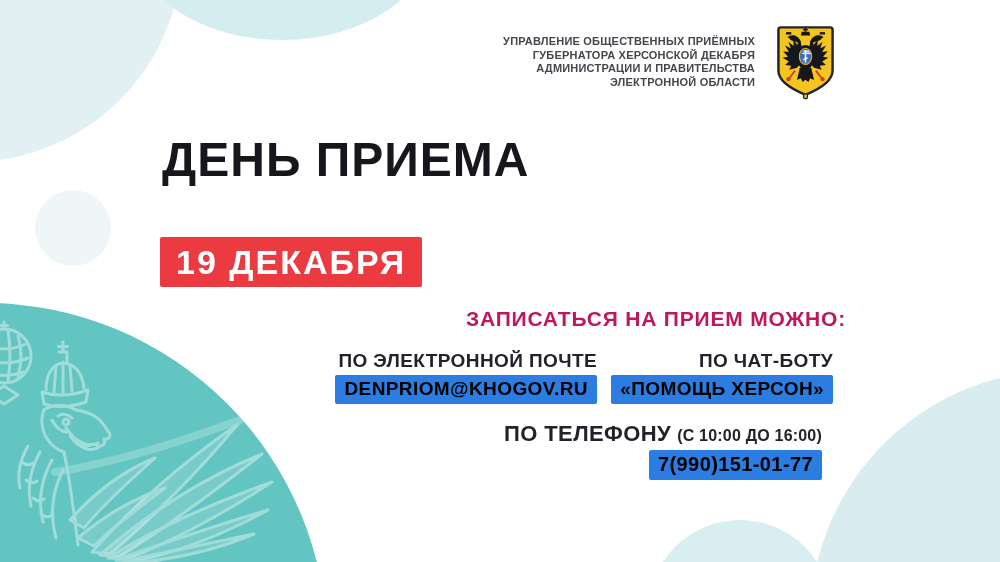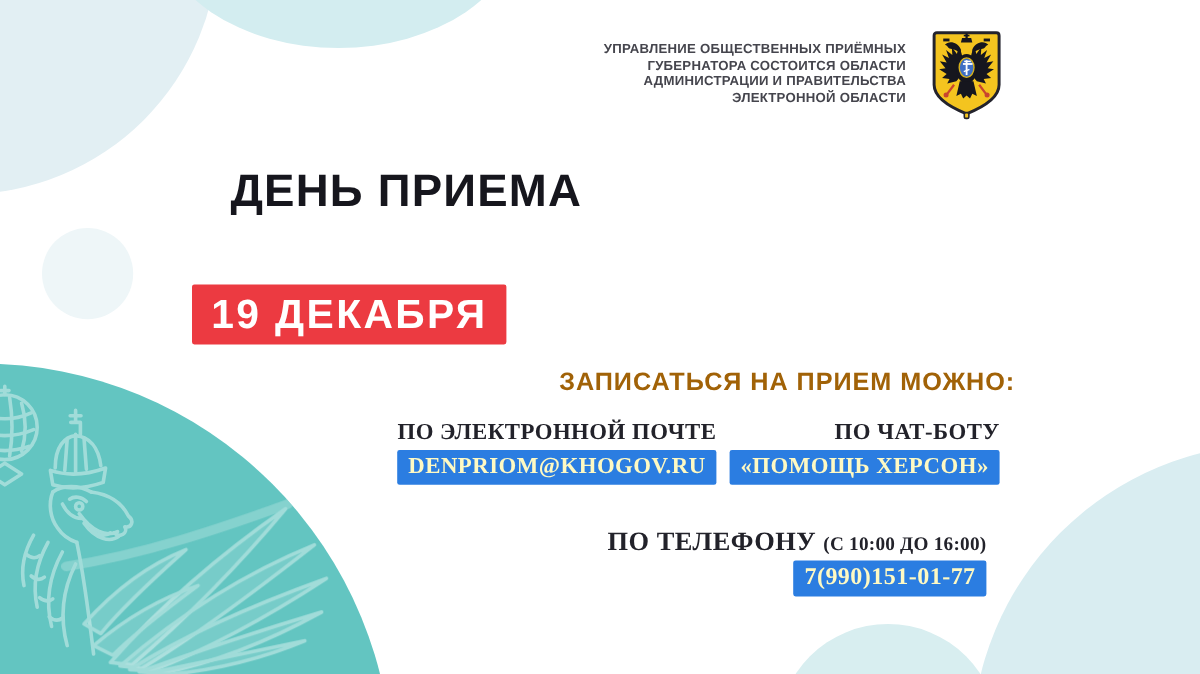--- a/index.html
+++ b/index.html
@@ -11,48 +11,47 @@
   
   .org-block{
     position:absolute;top:35px;right:245px;text-align:right;
     font-size:11px;line-height:13.5px;font-weight:700;letter-spacing:.2px;
     color:#45454d;
   }
   .emblem{position:absolute;top:25px;right:159px;width:71px;height:76px;}
   
   .title{
     position:absolute;left:162px;top:136px;
-    font-size:38px;line-height:48px;font-weight:800;letter-spacing:1px;
+    font-size:48px;line-height:48px;font-weight:800;letter-spacing:1px;
     color:var(--ink,#16161d);
-    margin-left:30px;
   }
   .date-badge{
     position:absolute;left:160px;top:237px;height:50px;line-height:50px;
     padding:0 16px;background:var(--accent-red,#ec3a41);color:#fff;
     font-size:34px;font-weight:800;letter-spacing:2px;border-radius:2px;
   }
   .signup-heading{
     position:absolute;top:307px;right:154px;
-    font-size:21px;font-weight:800;letter-spacing:.8px;color:#a16207;
+    font-size:21px;font-weight:800;letter-spacing:.8px;color:#be185d;
   }
-  .contact{position:absolute;display:flex;gap:7px;align-items:center;font-family:Liberation Serif, serif;}
+  .contact{position:absolute;display:flex;gap:7px;align-items:center;}
   .contact .ccol{display:flex;flex-direction:column;align-items:flex-end;gap:3px;}
   .clabel{
     font-size:19px;font-weight:700;letter-spacing:.4px;color:#22222a;white-space:nowrap;
   }
   .clabel.big{display:flex;align-items:baseline;gap:6px;font-size:22px;}
   .clabel .note{font-size:16px;font-weight:700;letter-spacing:.2px;}
   .cbadge{
-    background:var(--accent-blue,#2b7de1);color:#fef9c3;font-weight:800;
+    background:var(--accent-blue,#2b7de1);color:#000000;font-weight:800;
     font-size:19px;letter-spacing:.4px;padding:3px 9px 4px;border-radius:2px;
     white-space:nowrap;
   }
   .g1{top:350px;right:392px;}
   .g2{top:350px;right:167px;flex-direction:column;}
-  .g3{top:438px;right:167px;margin-left:32px;}
+  .g3{top:421px;right:167px;margin-left:32px;}
   .g3 .cbadge{font-size:20px;}
   .vbar{width:4px;background:var(--divider,#20202a);border-radius:2px;}
 </style>
 </head>
 <body>
 
 <div class="canvas">
 
   <svg class="bg-decor" width="1000" height="562" viewBox="0 0 1000 562">
     <defs>
@@ -105,21 +104,21 @@
         <path d="M116 560 C172 540 228 522 268 510 C226 533 180 552 134 561 Z"></path>
         <path d="M124 561 C176 550 220 541 254 534 C218 549 180 558 142 562 Z"></path>
         <path d="M70 520 C95 492 125 470 155 458 C128 482 102 506 84 528 Z"></path>
         <path d="M78 538 C105 515 135 498 165 488 C138 508 112 528 94 546 Z"></path>
       </g>
     </g>
   </svg>
 
   <div class="org-block">
     <div>УПРАВЛЕНИЕ ОБЩЕСТВЕННЫХ ПРИЁМНЫХ</div>
-    <div>ГУБЕРНАТОРА СОСТОИТСЯ ОБЛАСТИ</div>
+    <div>ГУБЕРНАТОРА ХЕРСОНСКОЙ ДЕКАБРЯ</div>
     <div>АДМИНИСТРАЦИИ И ПРАВИТЕЛЬСТВА</div>
     <div>ЭЛЕКТРОННОЙ ОБЛАСТИ</div>
   </div>
 
   <svg class="emblem" viewBox="0 0 70 80">
     <path d="M6.5 5 Q6.5 2.5 9 2.5 H61 Q63.5 2.5 63.5 5 V48 Q63.5 62 35 73.5 Q6.5 62 6.5 48 Z" fill="#f4c41f" stroke="#23232c" stroke-width="2.6"></path>
     <rect x="33" y="72.5" width="4" height="5" rx="1.5" fill="#f4c41f" stroke="#23232c" stroke-width="1.4"></rect>
     <g fill="#16161e">
       <path d="M31 7 h8 l1 4 h-10 z"></path>
       <rect x="34" y="3" width="2" height="4"></rect>

